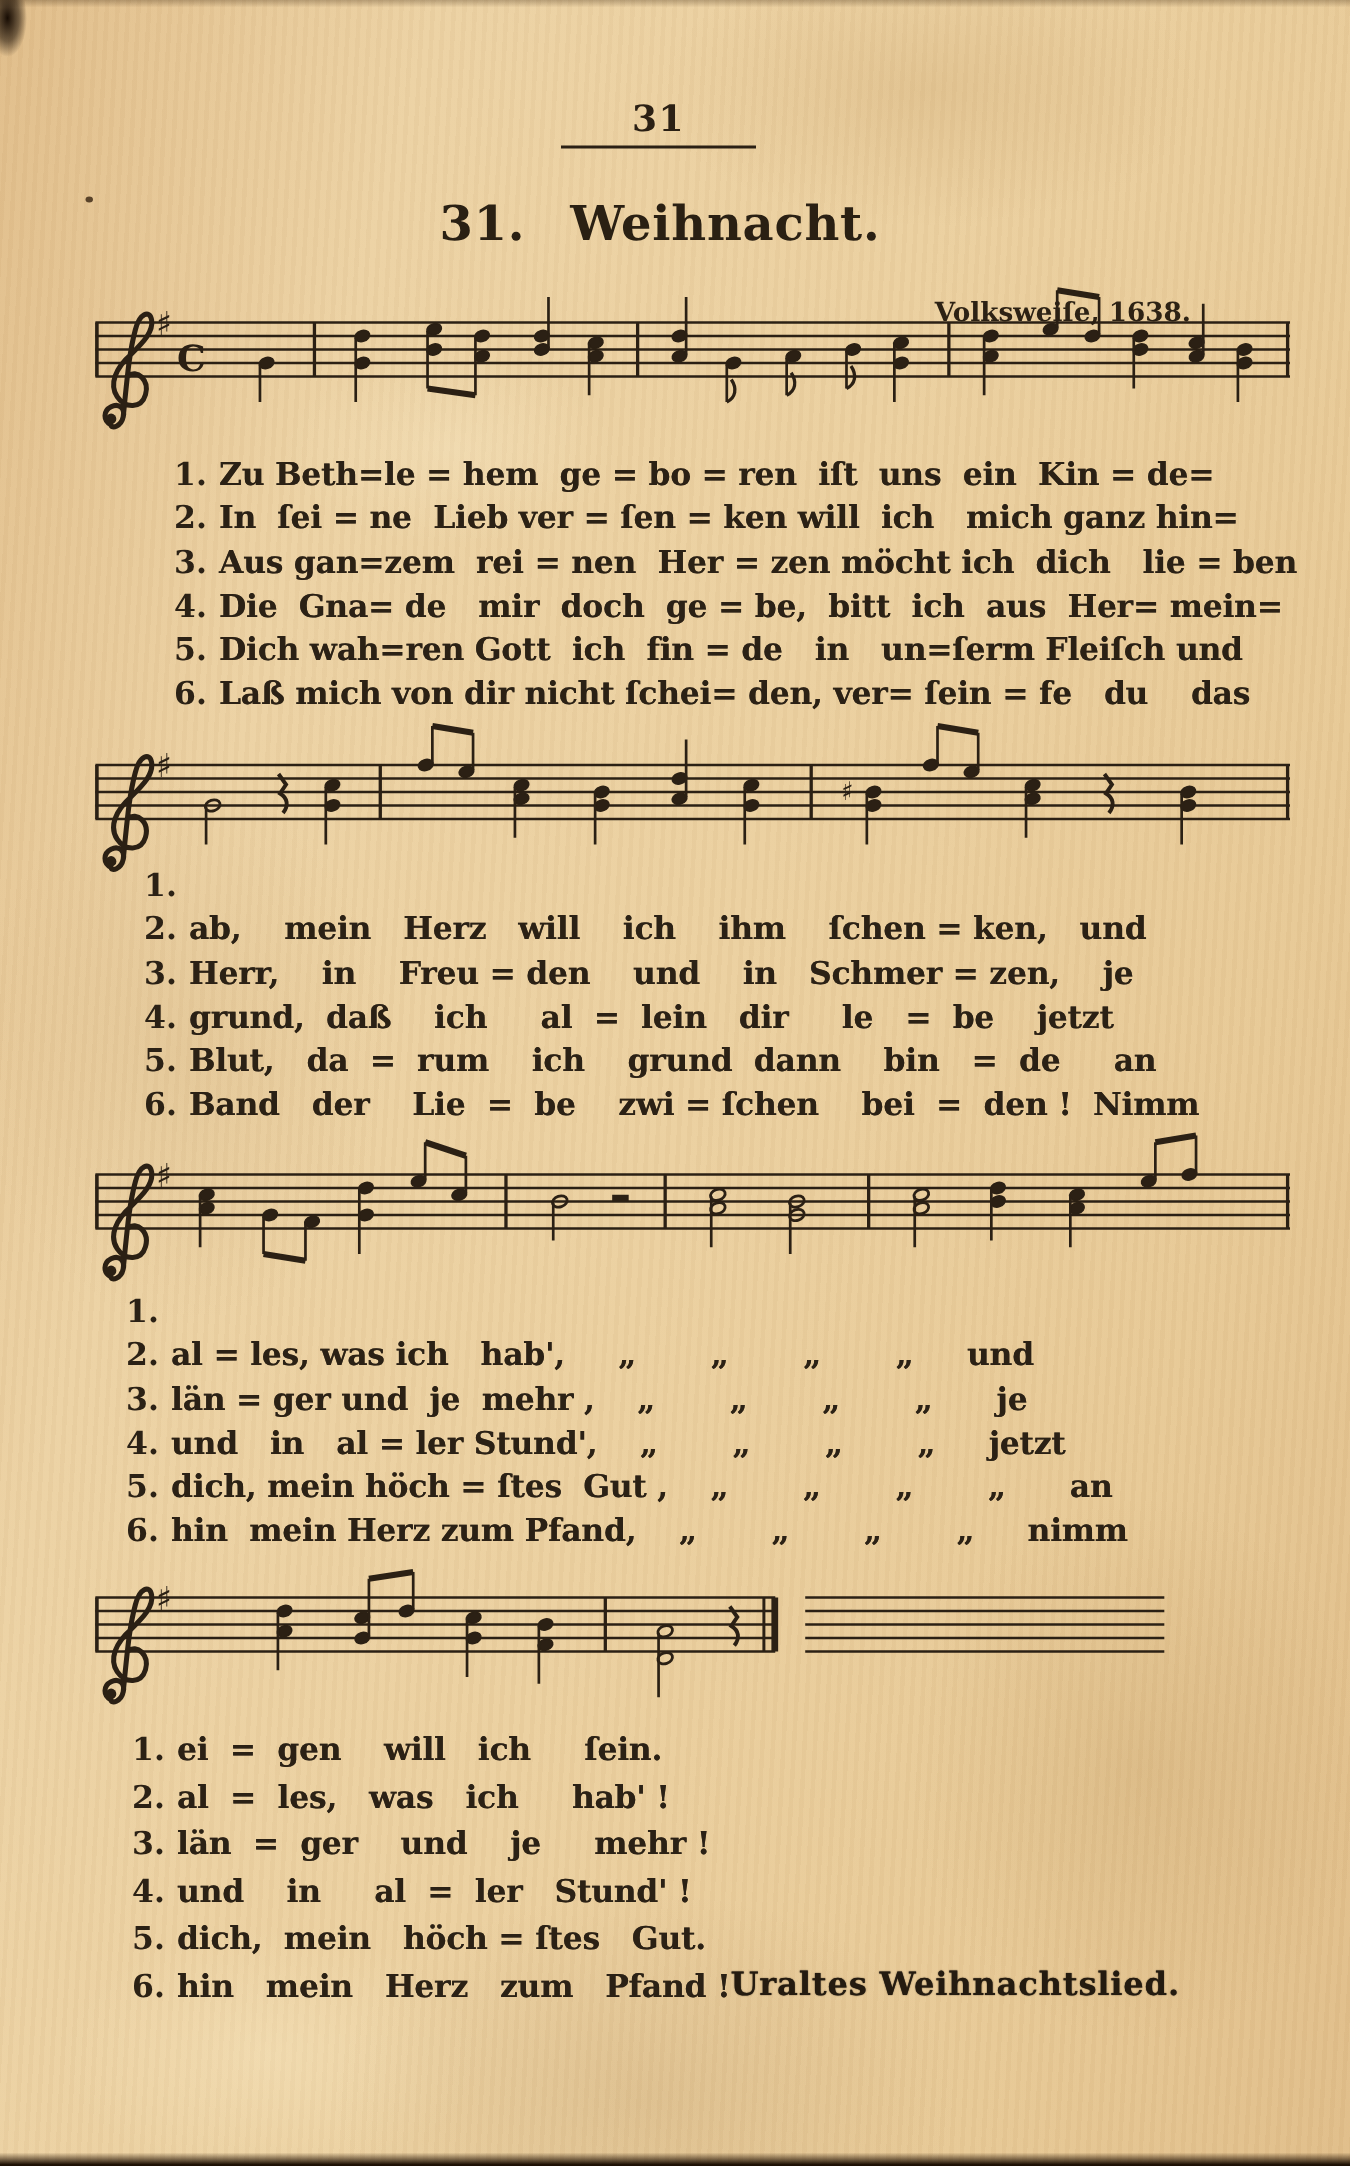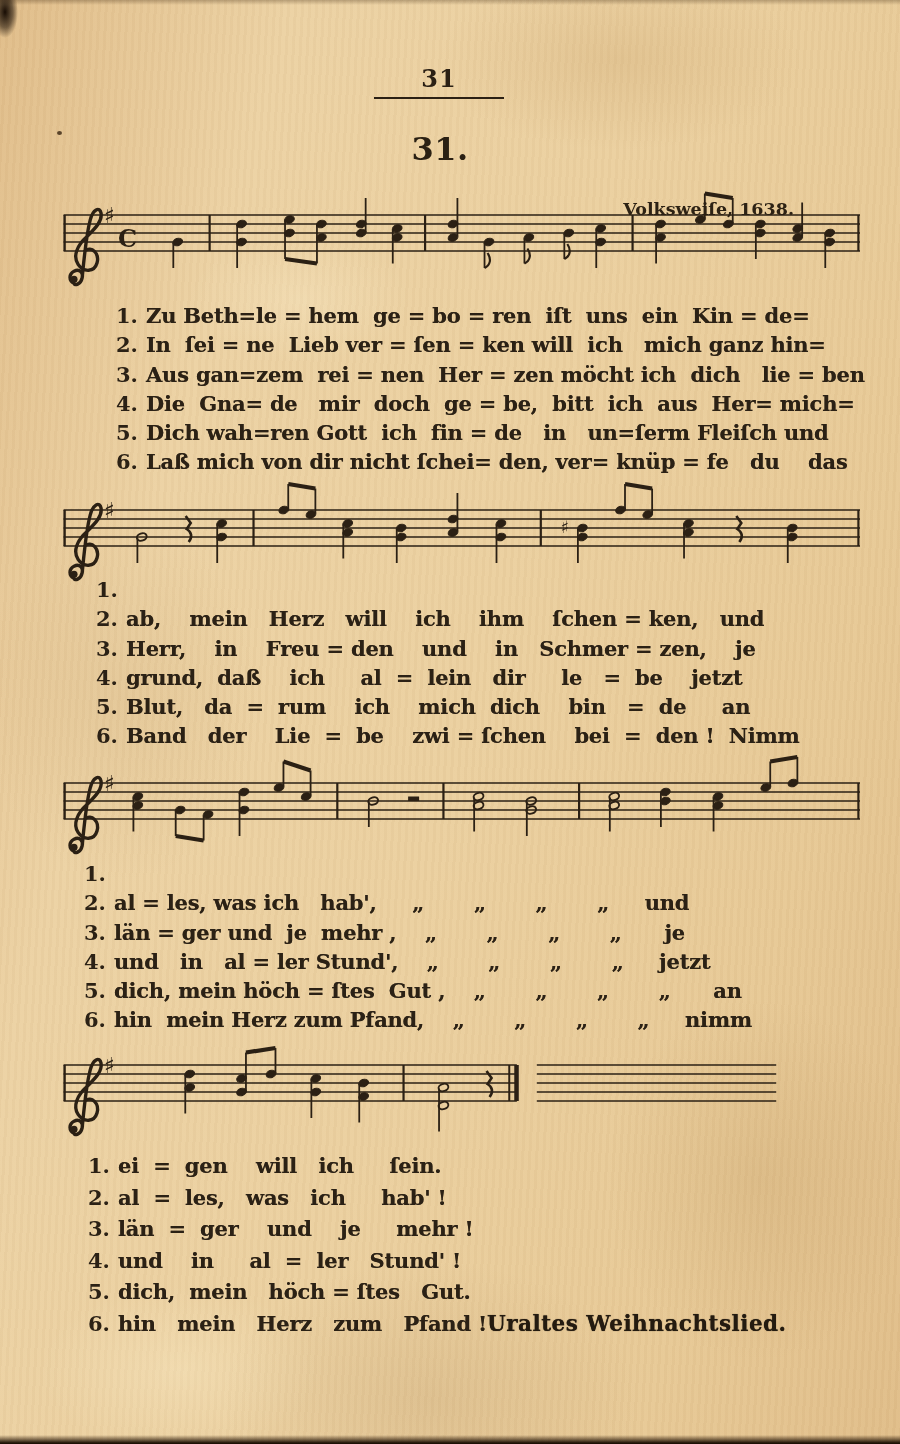--- a/index.html
+++ b/index.html
@@ -56,20 +56,21 @@
   <div class="edge edge-bottom"></div>
   <div class="corner-blotch"></div>
   <div class="speck"></div>
 
   <div class="pageno-wrap">
     <span>31</span>
   </div>
 
   <div class="title-row">
     <span class="title-num">31.</span>
+    <span class="title-name">Weihnacht.</span>
   </div>
 
   <div class="attribution">Volksweiſe, 1638.</div>
 
   <svg id="staff0" class="staff" height="110" width="798" viewBox="0 0 798 110">
       <line x1="1.596" y1="17" x2="798" y2="17" stroke="#2b2014" stroke-width="1.6"></line>
       <line x1="1.596" y1="26" x2="798" y2="26" stroke="#2b2014" stroke-width="1.6"></line>
       <line x1="1.596" y1="35" x2="798" y2="35" stroke="#2b2014" stroke-width="1.6"></line>
       <line x1="1.596" y1="44" x2="798" y2="44" stroke="#2b2014" stroke-width="1.6"></line>
       <line x1="1.596" y1="53" x2="798" y2="53" stroke="#2b2014" stroke-width="1.6"></line>
@@ -143,29 +144,29 @@
       <div class="vline">
         <span class="vnum">2.</span>
         <span class="vtext">In  ſei = ne  Lieb ver = ſen = ken will  ich   mich ganz hin=</span>
       </div>
       <div class="vline">
         <span class="vnum">3.</span>
         <span class="vtext">Aus gan=zem  rei = nen  Her = zen möcht ich  dich   lie = ben</span>
       </div>
       <div class="vline">
         <span class="vnum">4.</span>
-        <span class="vtext">Die  Gna= de   mir  doch  ge = be,  bitt  ich  aus  Her= mich=</span>
+        <span class="vtext">Die  Gna= de   mir  doch  ge = be,  bitt  ich  aus  Her= mein=</span>
       </div>
       <div class="vline">
         <span class="vnum">5.</span>
         <span class="vtext">Dich wah=ren Gott  ich  fin = de   in   un=ſerm Fleiſch und</span>
       </div>
       <div class="vline">
         <span class="vnum">6.</span>
-        <span class="vtext">Laß mich von dir nicht ſchei= den, ver= knüp = fe   du    das</span>
+        <span class="vtext">Laß mich von dir nicht ſchei= den, ver= ſein = fe   du    das</span>
       </div>
     </div>
 
   <svg id="staff1" class="staff" height="86" width="798" viewBox="0 0 798 86">
       <line x1="1.596" y1="12" x2="798" y2="12" stroke="#2b2014" stroke-width="1.6"></line>
       <line x1="1.596" y1="21" x2="798" y2="21" stroke="#2b2014" stroke-width="1.6"></line>
       <line x1="1.596" y1="30" x2="798" y2="30" stroke="#2b2014" stroke-width="1.6"></line>
       <line x1="1.596" y1="39" x2="798" y2="39" stroke="#2b2014" stroke-width="1.6"></line>
       <line x1="1.596" y1="48" x2="798" y2="48" stroke="#2b2014" stroke-width="1.6"></line>
       <line x1="2.596" y1="12" x2="2.596" y2="48" stroke="#2b2014" stroke-width="2.4"></line>
@@ -228,21 +229,21 @@
       <div class="vline">
         <span class="vnum">3.</span>
         <span class="vtext">Herr,    in    Freu = den    und    in   Schmer = zen,    je</span>
       </div>
       <div class="vline">
         <span class="vnum">4.</span>
         <span class="vtext">grund,  daß    ich     al  =  lein   dir     le   =  be    jetzt</span>
       </div>
       <div class="vline">
         <span class="vnum">5.</span>
-        <span class="vtext">Blut,   da  =  rum    ich    mich  dich    bin   =  de     an</span>
+        <span class="vtext">Blut,   da  =  rum    ich    grund  dann    bin   =  de     an</span>
       </div>
       <div class="vline">
         <span class="vnum">6.</span>
         <span class="vtext">Band   der    Lie  =  be    zwi = ſchen    bei  =  den !  Nimm</span>
       </div>
     </div>
 
   <svg id="staff2" class="staff" height="92" width="798" viewBox="0 0 798 92">
       <line x1="1.596" y1="15" x2="798" y2="15" stroke="#2b2014" stroke-width="1.6"></line>
       <line x1="1.596" y1="24" x2="798" y2="24" stroke="#2b2014" stroke-width="1.6"></line>

